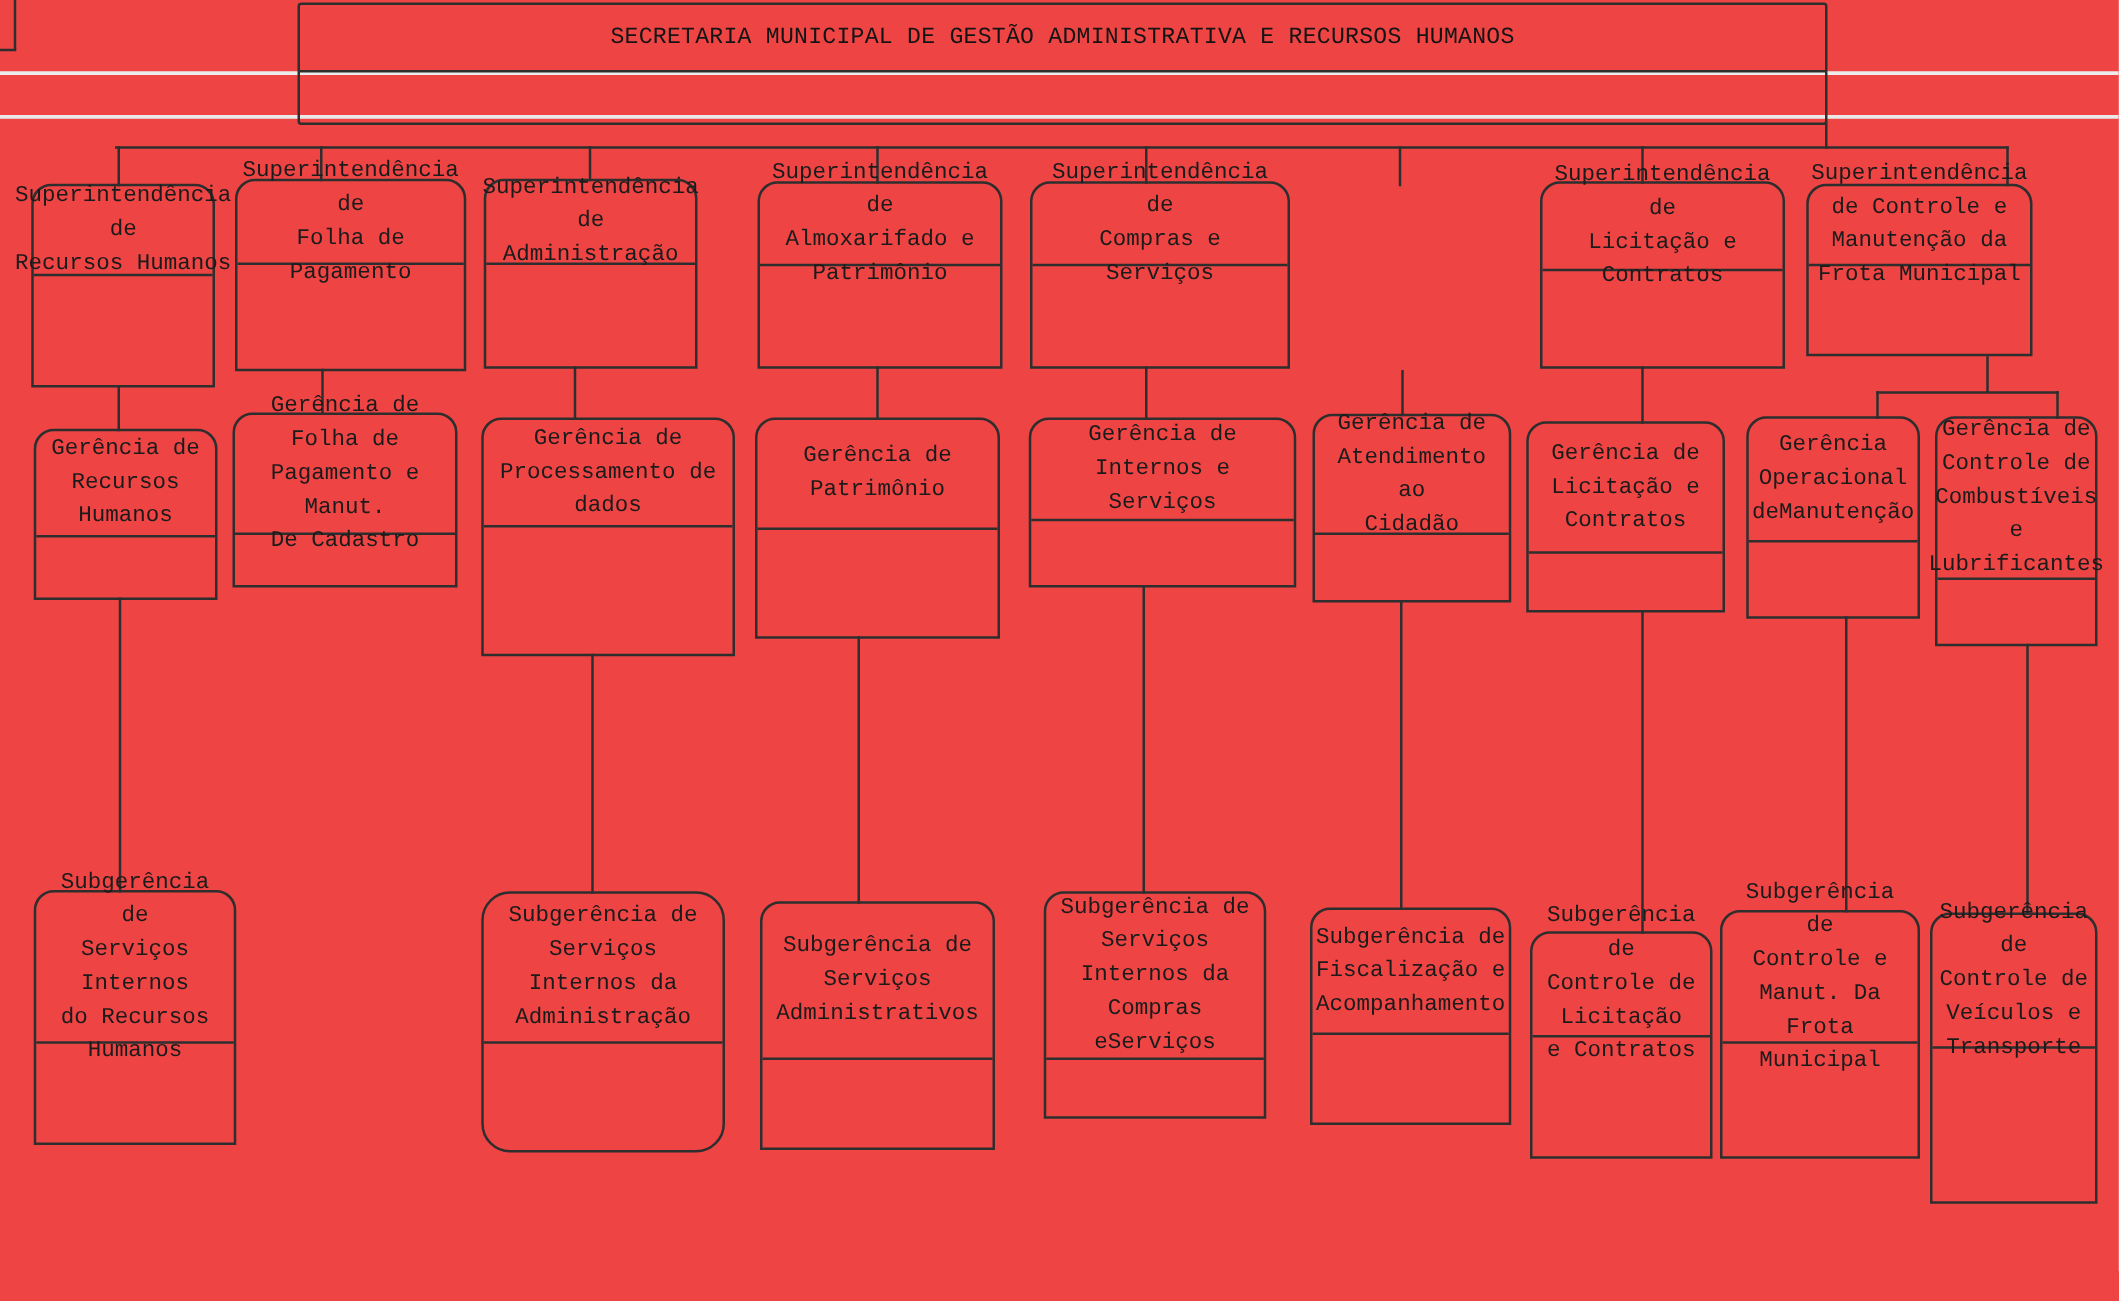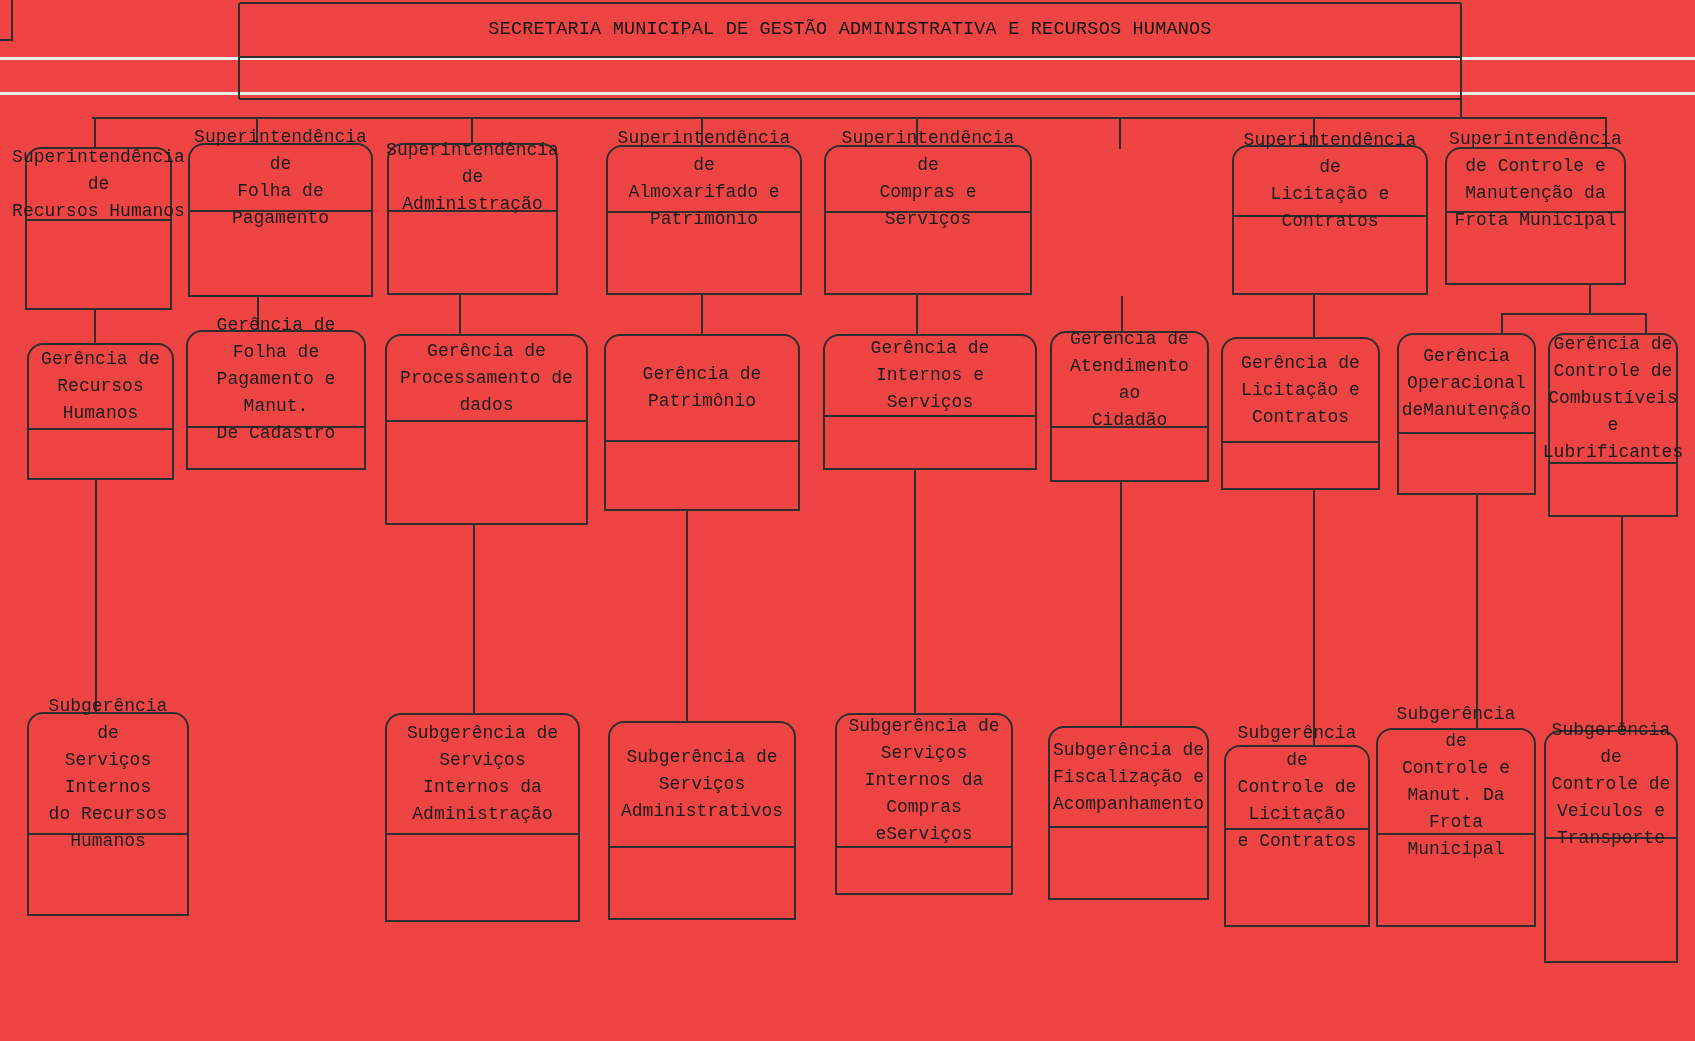--- a/index.html
+++ b/index.html
@@ -158,21 +158,21 @@
       <div class="bb"></div>
   </div>
   <div class="node rnd" style="left:385px;top:334px;width:203px;height:191px;">
     <div class="tt" style="height:86px;">
       <span class="lbl">Gerência de
 Processamento de dados</span>
     </div>
       <div class="bb"></div>
   </div>
   <div class="node rnd" style="left:604px;top:334px;width:196px;height:177px;">
-    <div class="tt" style="height:106px;">
+    <div class="tt" style="height:88px;">
       <span class="lbl">Gerência de Patrimônio</span>
     </div>
       <div class="bb"></div>
   </div>
   <div class="node rnd" style="left:823px;top:334px;width:214px;height:136px;">
     <div class="tt" style="height:81px;">
       <span class="lbl">Gerência de Internos e
 Serviços</span>
     </div>
       <div class="bb"></div>
@@ -213,21 +213,21 @@
 
   <div class="node rnd" style="left:27px;top:712px;width:162px;height:204px;">
     <div class="tt" style="height:121px;">
       <span class="lbl">Subgerência de
 Serviços Internos
 do Recursos
 Humanos</span>
     </div>
       <div class="bb"></div>
   </div>
-  <div class="node rnd" style="left:385px;top:713px;width:195px;height:209px;">
+  <div class="node rnd" style="left:385px;top:713px;width:195px;height:209px;border-radius:23px;">
     <div class="tt" style="height:120px;">
       <span class="lbl">Subgerência de Serviços
 Internos da
 Administração</span>
     </div>
       <div class="bb"></div>
   </div>
   <div class="node rnd" style="left:608px;top:721px;width:188px;height:199px;">
     <div class="tt" style="height:125px;">
       <span class="lbl">Subgerência de

